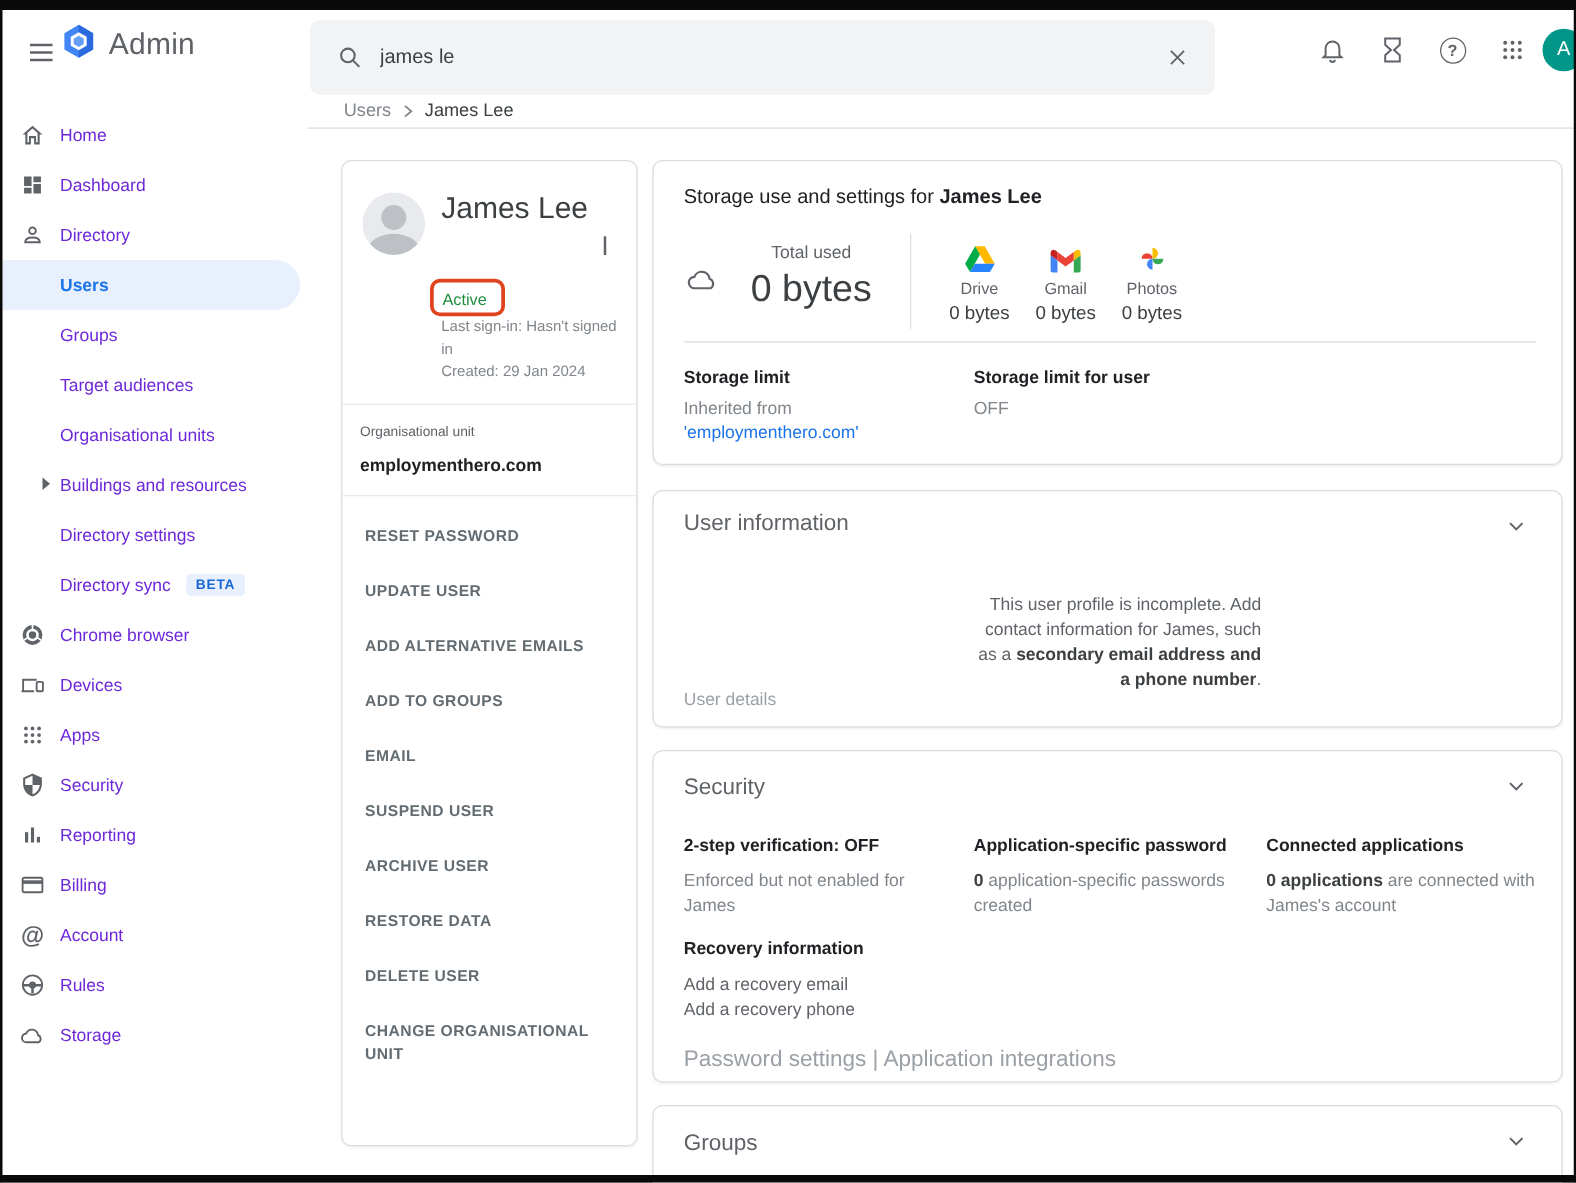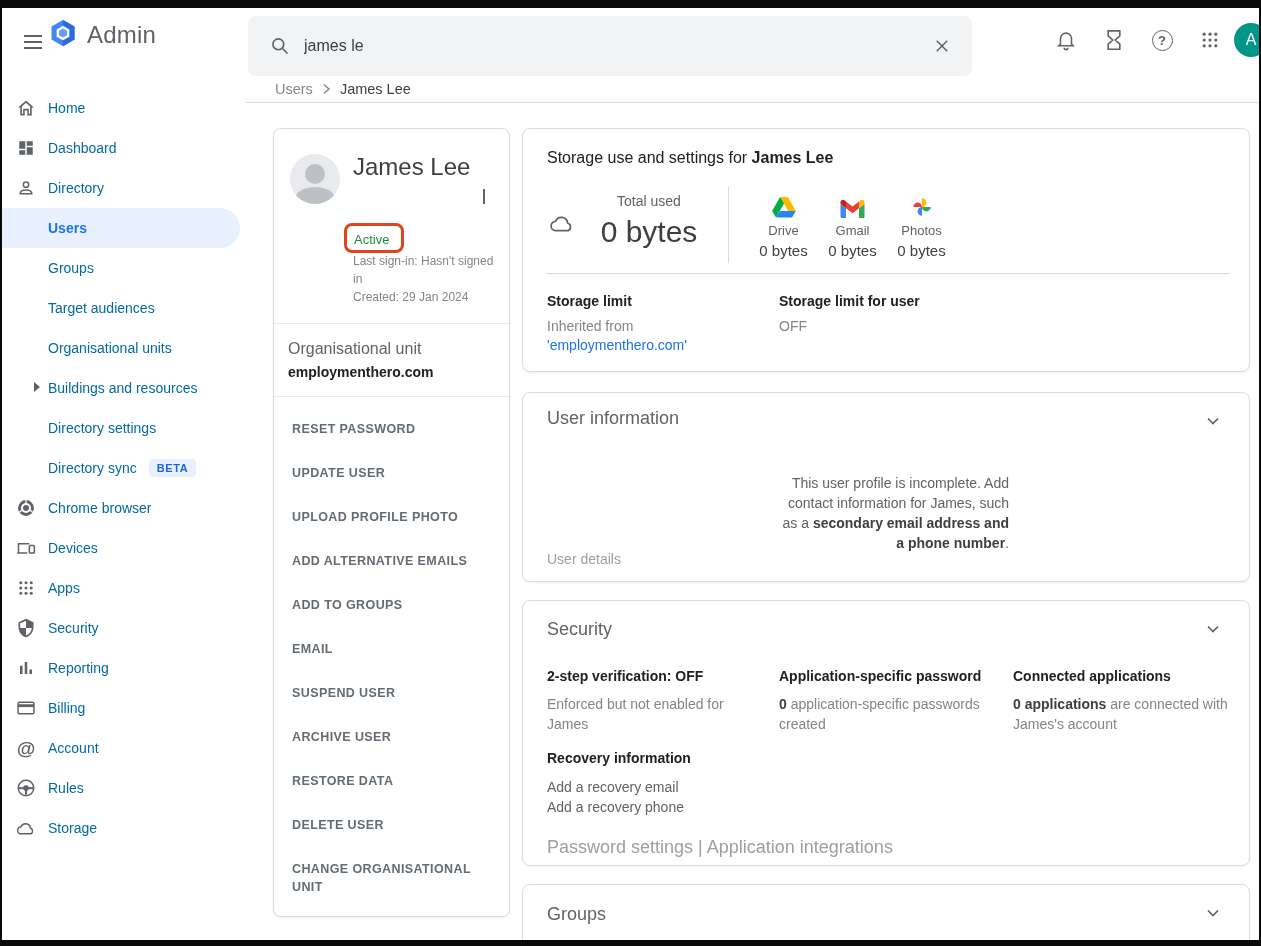--- a/index.html
+++ b/index.html
@@ -30,21 +30,21 @@
   
   .breadcrumb { position:absolute; left:275px; top:76px; height:26px; display:flex; align-items:center; gap:9px; font-size:14.5px; }
   .bc-parent { color:#80868b; cursor:pointer; }
   .bc-current { color:#3c4043; }
   .content-divider { position:absolute; left:246px; top:102px; width:1013px; height:1px; background:#dadce0; }
 
   
   .sidebar { position:absolute; left:2px; top:88px; width:258px; }
   .side-item { position:relative; width:238px; height:40px; display:flex; align-items:center; padding-left:14px; cursor:pointer; border-radius:0 20px 20px 0; }
   .side-item .side-icon { width:20px; height:20px; margin-right:12px; flex:0 0 auto; display:flex; align-items:center; justify-content:center; }
-  .side-label { font-size:14px; color:#0369a1; white-space:nowrap; }
+  .side-label { font-size:14px; color:#6d28d9; white-space:nowrap; }
   .side-item.sub { padding-left:46px; }
   .side-item.selected { background:#e8f0fe; }
   .side-item.selected .side-label { color:#1a73e8; font-weight:bold; }
   .expand-arrow { position:absolute; left:32px; top:14px; width:0; height:0; border-left:6px solid #5f6368; border-top:5px solid transparent; border-bottom:5px solid transparent; }
   .beta-badge { margin-left:12px; background:#e8f0fe; color:#1967d2; font-size:11px; font-weight:bold; letter-spacing:.6px; padding:3px 8px; border-radius:4px; }
   .at-glyph { font-size:19px; color:#5f6368; font-weight:bold; line-height:1; }
 
   
   .card { position:absolute; background:#fff; border:1px solid #dadce0; border-radius:8px; box-shadow:0 1px 2px rgba(60,64,67,.08); }
   .card-title { font-size:18px; color:#5f6368; }
@@ -54,21 +54,21 @@
   .profile-card { left:273px; top:128px; width:237px; height:789px; }
   .p-avatar { position:absolute; left:16px; top:25px; width:50px; height:50px; border-radius:50%; background:#e8eaed; overflow:hidden; }
   .p-avatar .head { position:absolute; left:15px; top:10px; width:20px; height:20px; border-radius:50%; background:#bdc1c6; }
   .p-avatar .body { position:absolute; left:5px; top:33px; width:40px; height:24px; border-radius:50% 50% 0 0; background:#bdc1c6; }
   .p-name { position:absolute; left:79px; top:24px; font-size:24px; color:#3c4043; white-space:nowrap; }
   .p-cursor { position:absolute; left:209px; top:60px; width:2px; height:15px; background:#5f6368; }
   .p-status { position:absolute; left:80px; top:103px; font-size:13px; color:#1e8e3e; }
   .annotation-box { position:absolute; left:70px; top:94px; width:60px; height:30px; border:3px solid #e0441f; border-radius:8px; z-index:5; }
   .p-meta { position:absolute; left:79px; top:123px; width:148px; font-size:12px; line-height:18px; color:#80868b; }
   .p-div1 { position:absolute; left:0; top:194px; width:100%; height:1px; background:#e8eaed; }
-  .p-ou-label { position:absolute; left:14px; top:211px; font-size:16px; color:#5f6368; }
+  .p-ou-label { position:absolute; left:14px; top:211px; font-size:11px; color:#5f6368; }
   .p-ou-value { position:absolute; left:14px; top:235px; font-size:14px; font-weight:bold; color:#202124; }
   .p-div2 { position:absolute; left:0; top:267px; width:100%; height:1px; background:#e8eaed; }
   .p-actions { position:absolute; left:0; top:278px; width:100%; }
   .p-action { padding:13px 18px; font-size:12.5px; font-weight:bold; letter-spacing:.4px; color:#636c72; line-height:18px; cursor:pointer; }
 
   
   .storage-card { left:522px; top:128px; width:728px; height:244px; }
   .s-title { position:absolute; left:24px; top:20px; font-size:16px; color:#202124; }
   .s-title b { font-weight:bold; }
   .s-cloud { position:absolute; left:26px; top:84px; }
@@ -345,21 +345,20 @@
       <div>Last sign-in: Hasn't signed in</div>
       <div>Created: 29 Jan 2024</div>
     </div>
     <div class="p-div1"></div>
     <div class="p-ou-label">Organisational unit</div>
     <div class="p-ou-value">employmenthero.com</div>
     <div class="p-div2"></div>
     <div class="p-actions">
       <div class="p-action">RESET PASSWORD</div>
       <div class="p-action">UPDATE USER</div>
-      <div class="p-action">UPLOAD PROFILE PHOTO</div>
       <div class="p-action">ADD ALTERNATIVE EMAILS</div>
       <div class="p-action">ADD TO GROUPS</div>
       <div class="p-action">EMAIL</div>
       <div class="p-action">SUSPEND USER</div>
       <div class="p-action">ARCHIVE USER</div>
       <div class="p-action">RESTORE DATA</div>
       <div class="p-action">DELETE USER</div>
       <div class="p-action">CHANGE ORGANISATIONAL UNIT</div>
     </div>
   </div>

